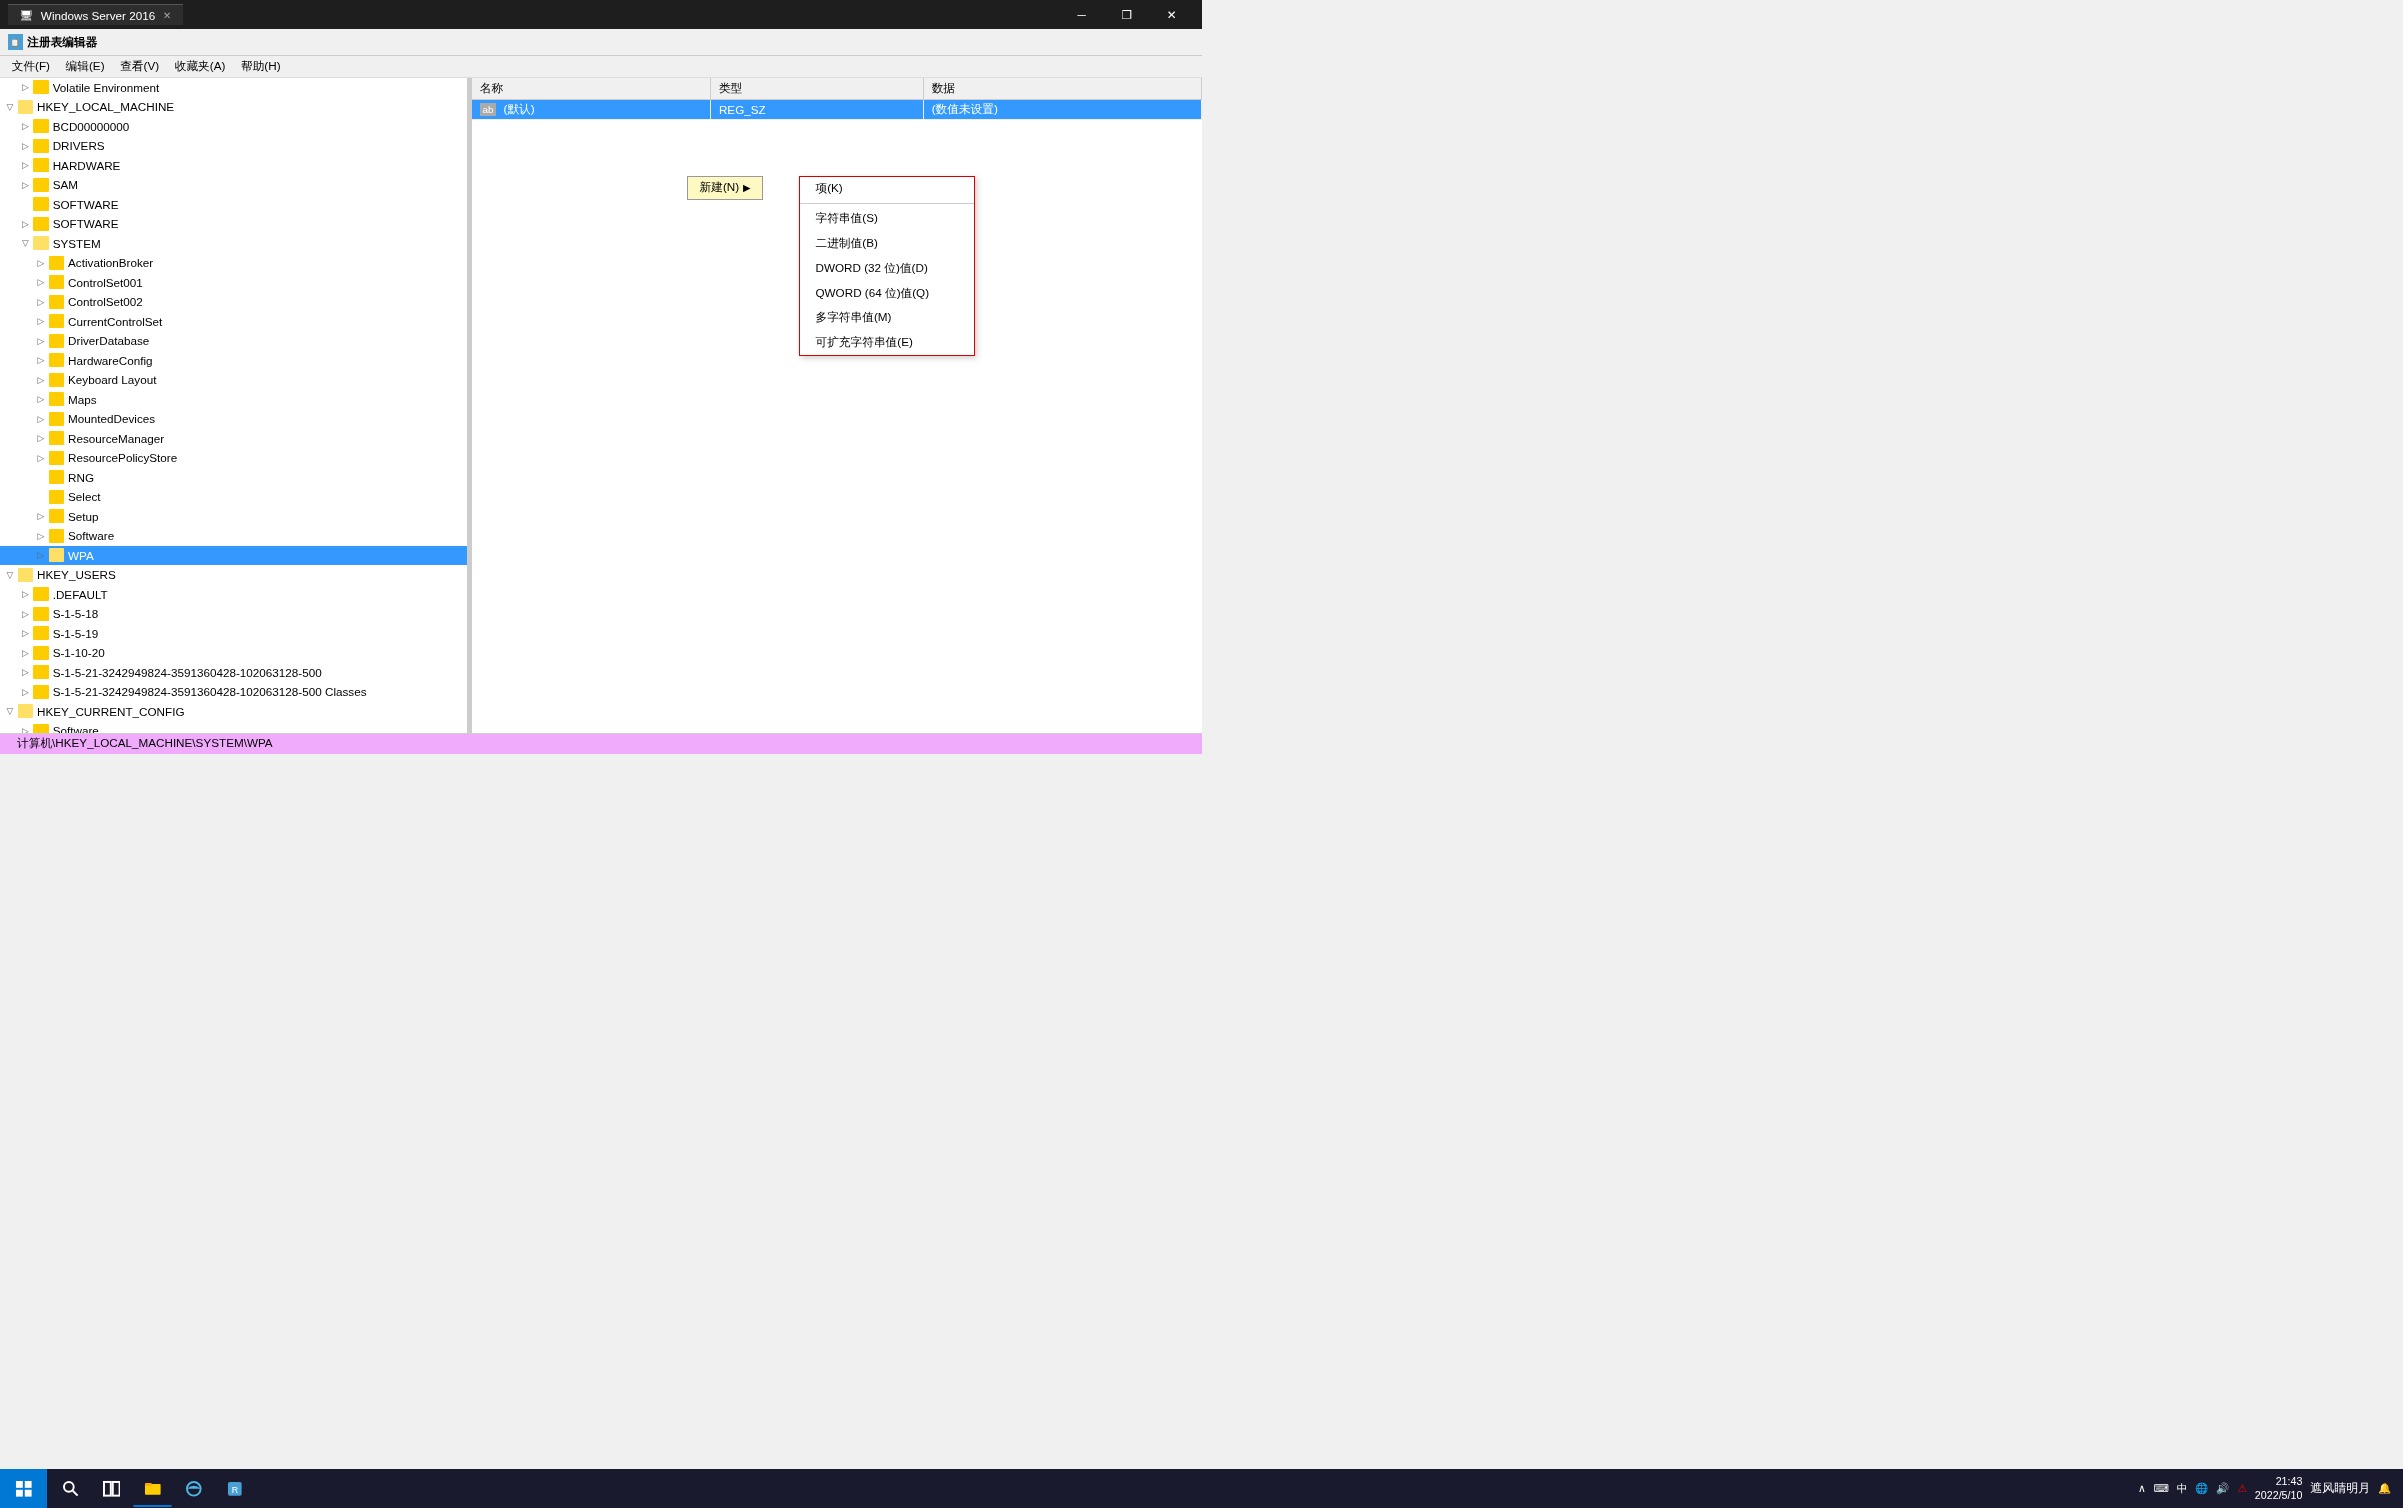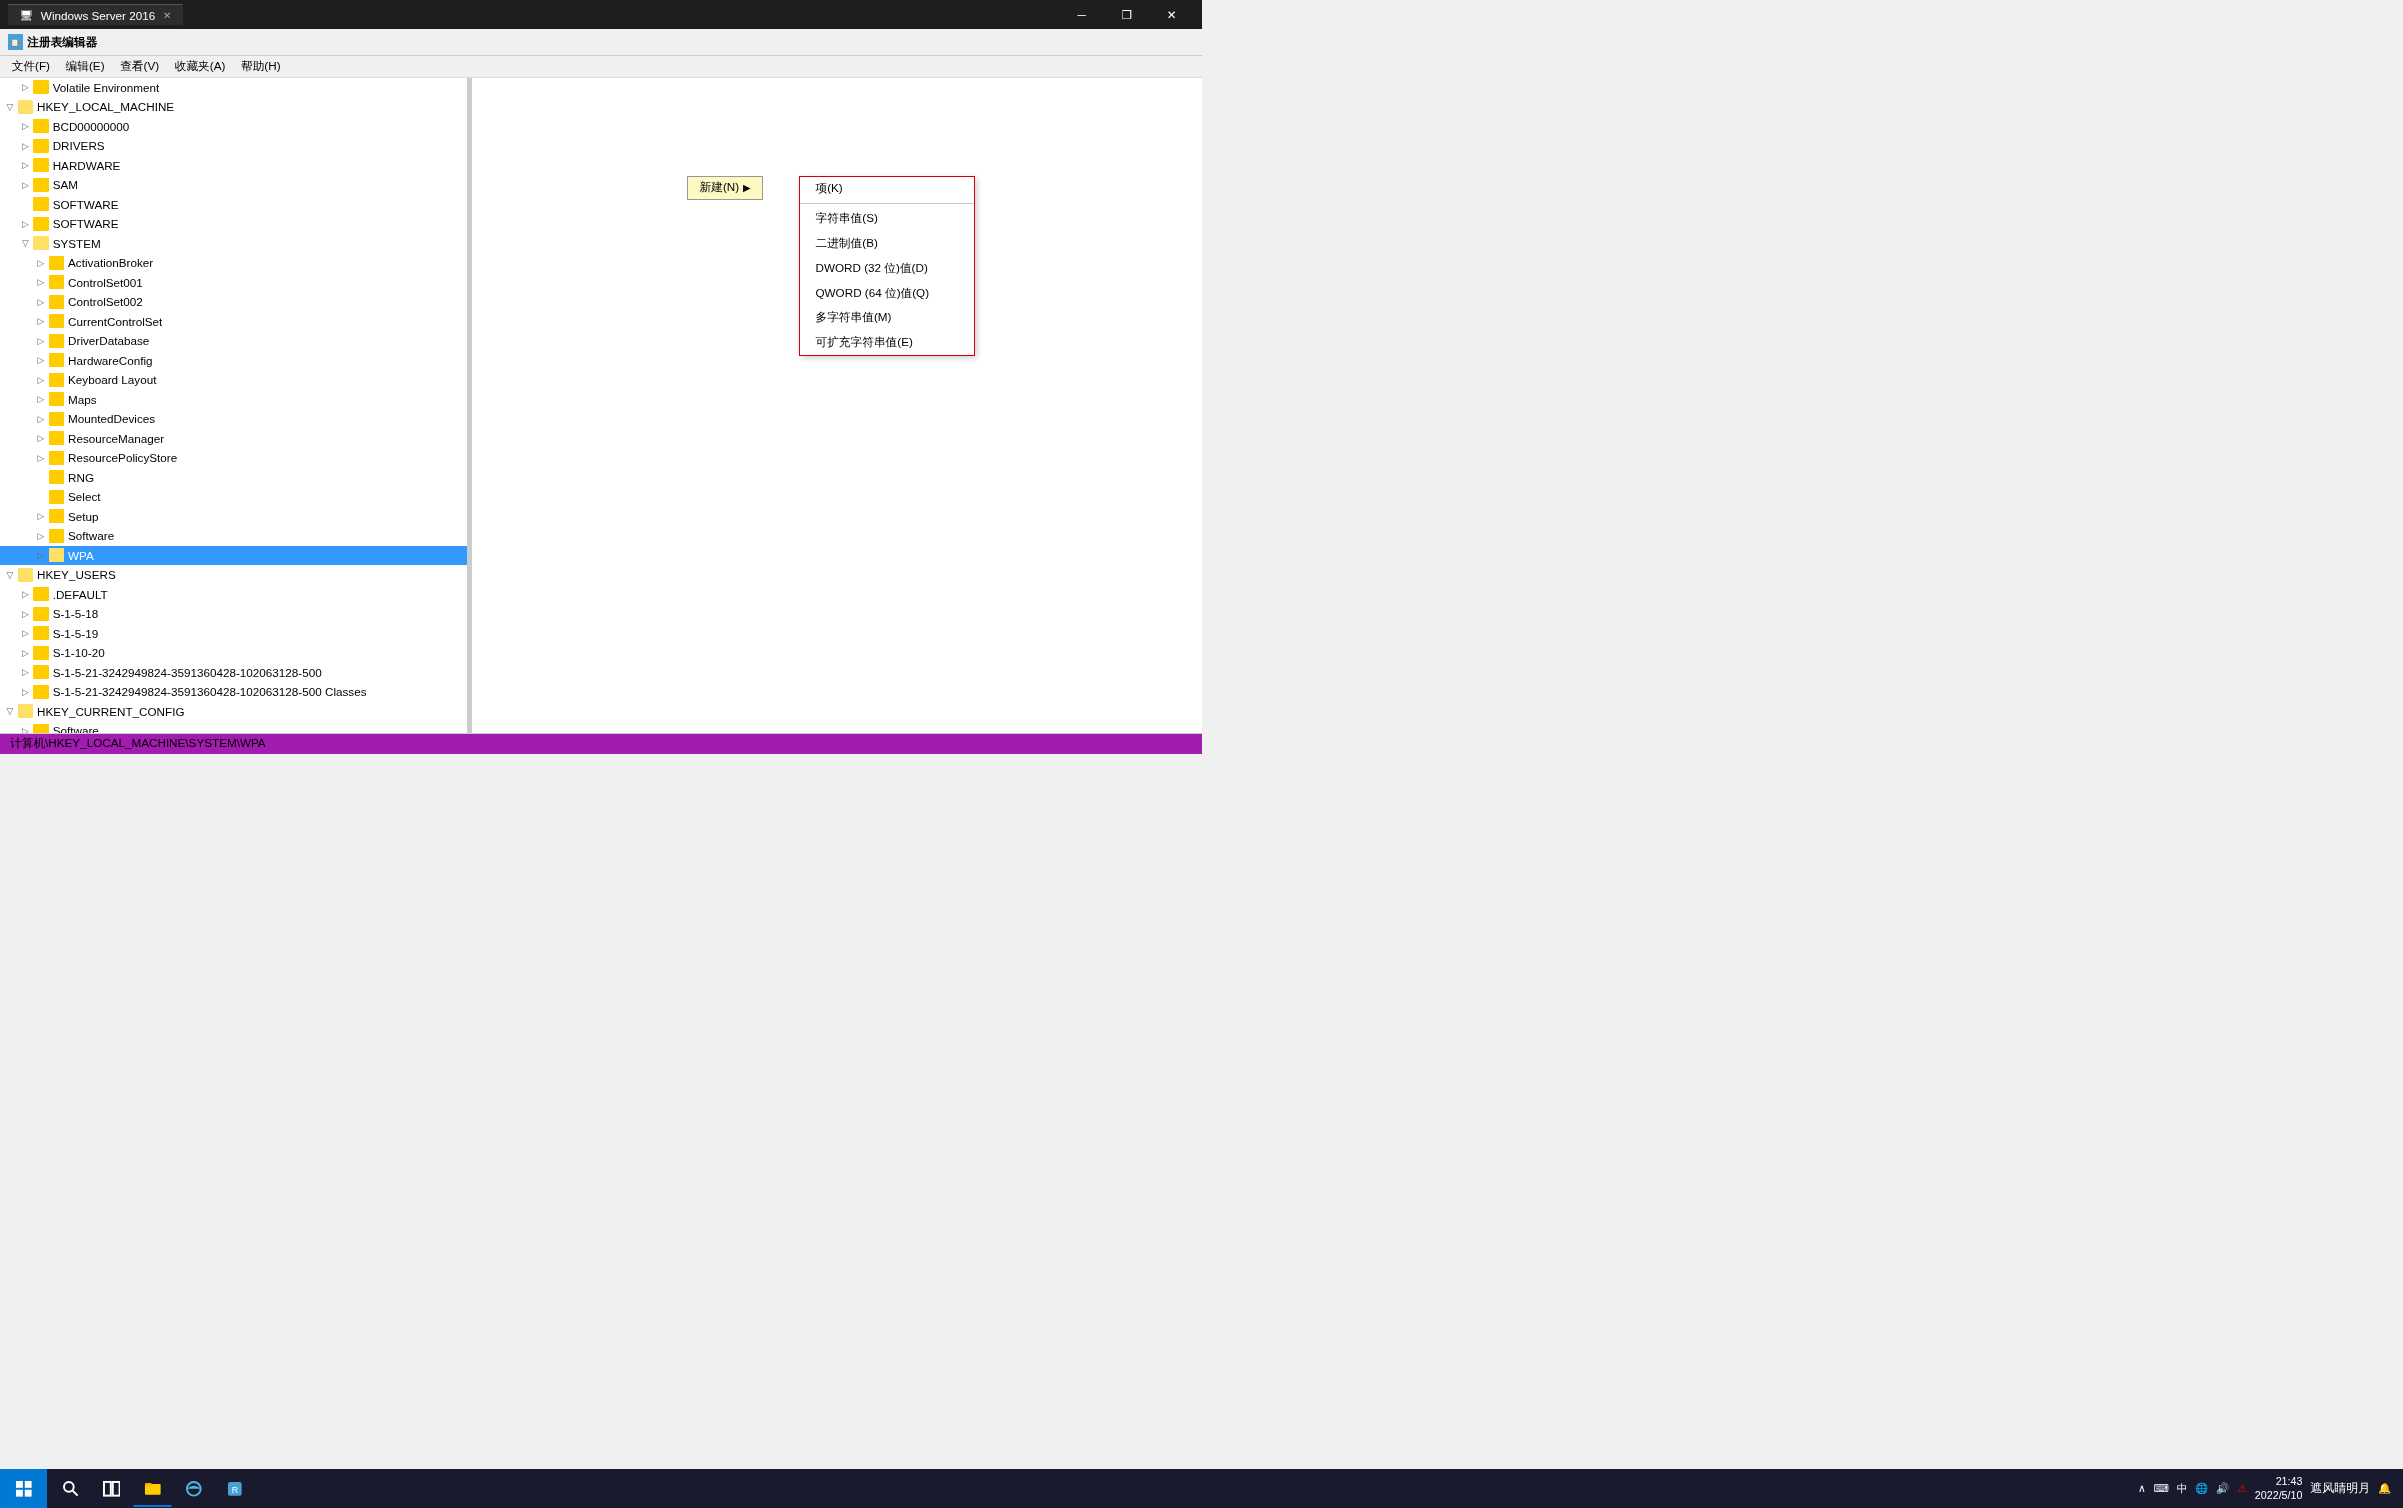--- a/index.html
+++ b/index.html
@@ -220,25 +220,25 @@
       height: 100%;
       overflow-y: auto;
       overflow-x: auto;
     }
     .tree-scroll-area::-webkit-scrollbar { width: 11.7px; height: 11.7px; }
     .tree-scroll-area::-webkit-scrollbar-track { background: #f0f0f0; }
     .tree-scroll-area::-webkit-scrollbar-thumb { background: #aaa; border: 2px solid #f0f0f0; }
     
     .status-bar {
       height: 21.5px;
-      background: #a21caf;
+      background: #f0abfc;
       border-top: 1px solid #ccc;
       display: flex;
       align-items: center;
-      padding: 0 10px;
+      padding: 0 17px;
       font-size: 11.7px;
     }
     
     .taskbar {
       position: fixed;
       bottom: 0;
       left: 0;
       width: 100%;
       height: 39px;
       background: #1a1a2e;
@@ -495,20 +495,39 @@
           <span class="label">Software</span>
         </div>
 
       </div>
 
     </div>
 
     <div class="divider-h"></div>
 
     <div class="right-panel">
+      <table class="reg-table">
+        <thead>
+          <tr>
+            <th>名称</th>
+            <th>类型</th>
+            <th>数据</th>
+          </tr>
+        </thead>
+        <tbody>
+          <tr class="selected">
+            <td>
+              <span style="background:#aaa;color:#fff;font-size:9.8px;padding:1px 2.9px;margin-right:3.9px;">ab</span>
+              <span>(默认)</span>
+            </td>
+            <td>REG_SZ</td>
+            <td>(数值未设置)</td>
+          </tr>
+        </tbody>
+      </table>
 
       <div class="context-menu-area">
         <div style="display:flex; align-items:stretch;">
           <div class="new-submenu-btn">
             <span>新建(N)</span>
             <span class="arrow">▶</span>
           </div>
           <div class="submenu-popup">
             <div class="menu-entry">项(K)</div>
             <div class="menu-separator"></div>

